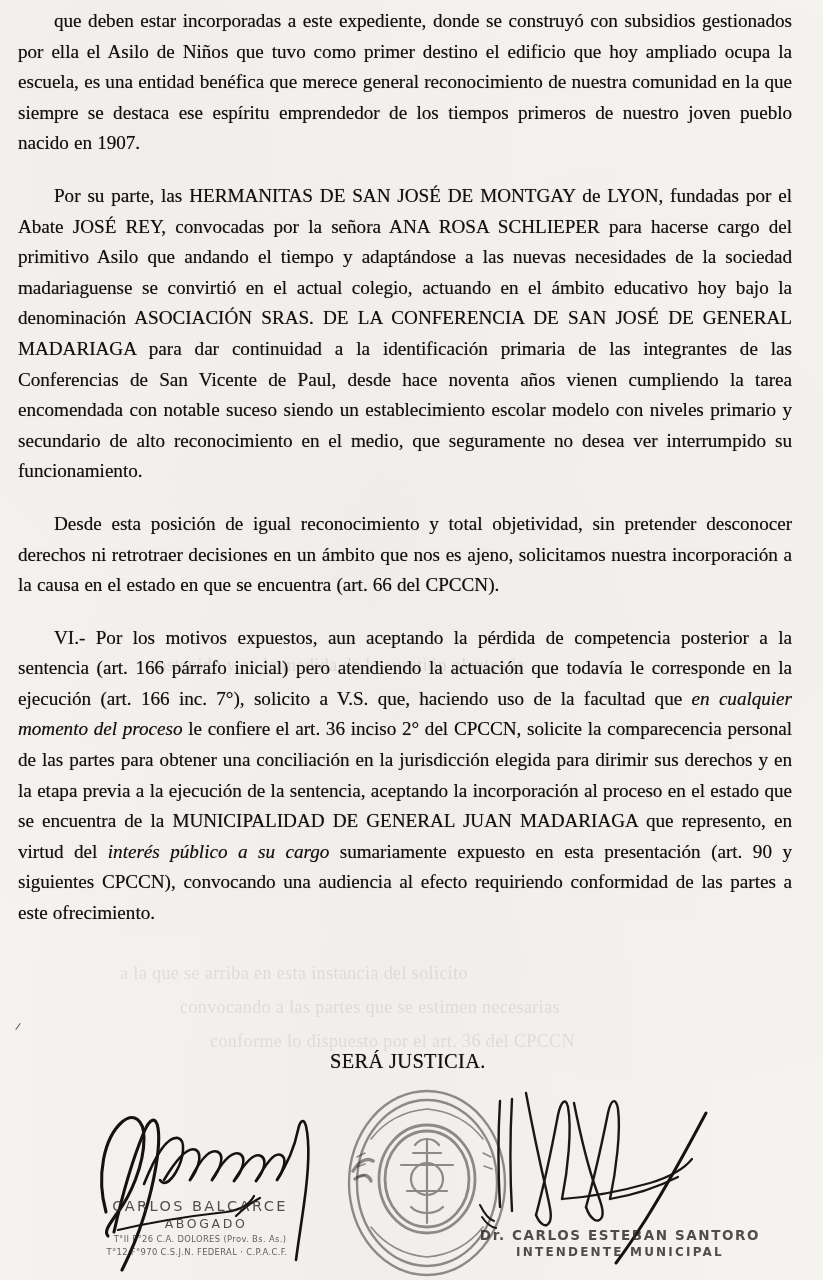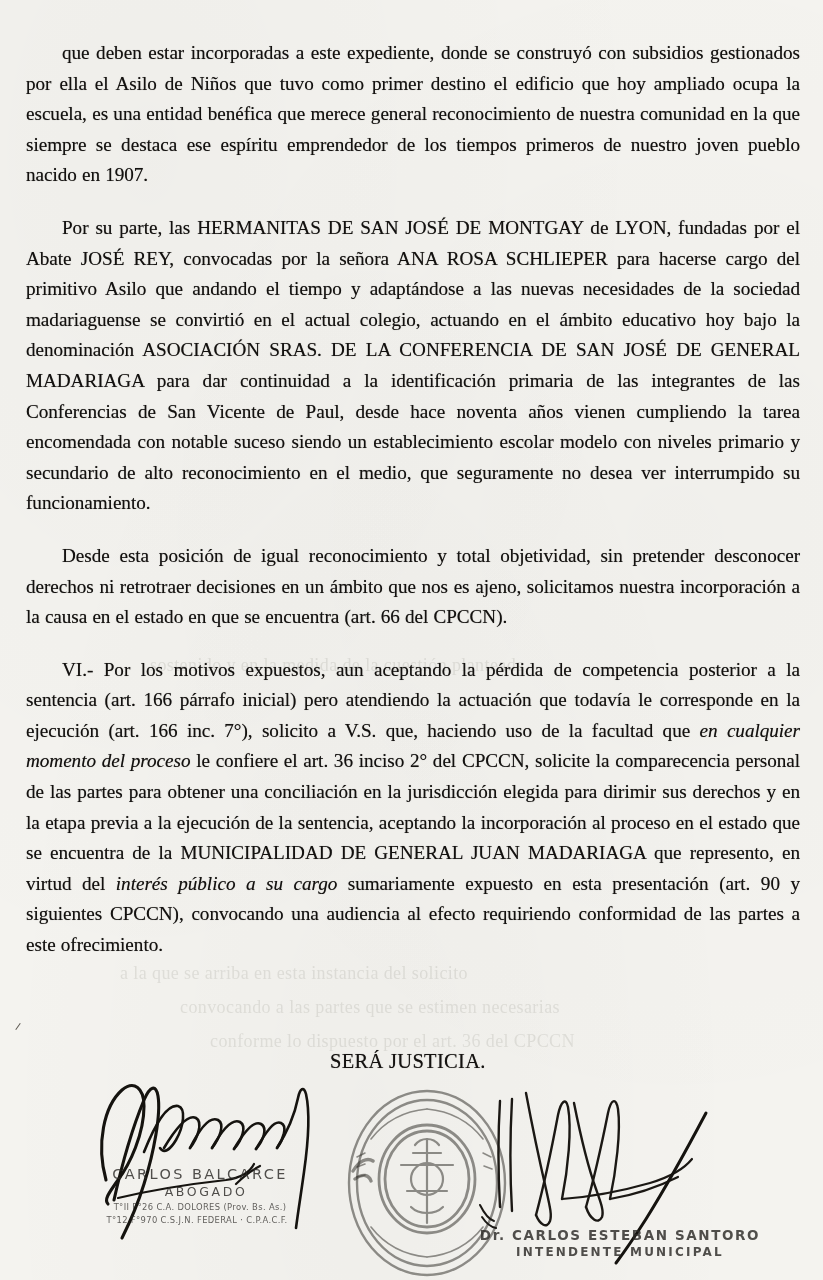--- a/index.html
+++ b/index.html
@@ -19,24 +19,23 @@
     overflow: hidden;
     box-sizing: border-box;
     
     background-image:
       radial-gradient(ellipse at 18% 12%, rgba(0,0,0,0.018), rgba(0,0,0,0) 55%),
       radial-gradient(ellipse at 82% 42%, rgba(0,0,0,0.016), rgba(0,0,0,0) 60%),
       radial-gradient(ellipse at 45% 88%, rgba(0,0,0,0.02), rgba(0,0,0,0) 60%);
   }
   .body-text {
     position: absolute;
-    left: 26px;
+    left: 18px;
     top: 6px;
     width: 774px;
-    margin-top: 32px;
   }
   p.para {
     margin: 0 0 13px 0;
     font-size: 19.2px;
     line-height: 30.6px;
     text-align: justify;
     text-indent: 36px;
     color: #13110f;
     letter-spacing: -0.05px;
     word-spacing: 0.4px;
@@ -71,21 +70,21 @@
     top: 1050px;
     font-size: 20.5px;
     letter-spacing: 0.3px;
     color: #141210;
     text-shadow: 0 0 0.7px rgba(20,18,16,0.6);
   }
 
   
   .sig-block { position: absolute; }
 
-  #sig-left  { left: 60px;  top: 1048px; width: 280px; height: 200px; }
+  #sig-left  { left: 60px;  top: 1080px; width: 280px; height: 200px; }
   #sig-right { left: 470px; top: 1085px; width: 300px; height: 195px; font-weight: bold; }
   #seal      { left: 335px; top: 1083px; width: 185px; height: 197px; }
 
   .sig-svg { display: block; }
 
   .stamp-lines {
     position: absolute;
     left: 0; top: 0;
     width: 100%;
     text-align: center;

